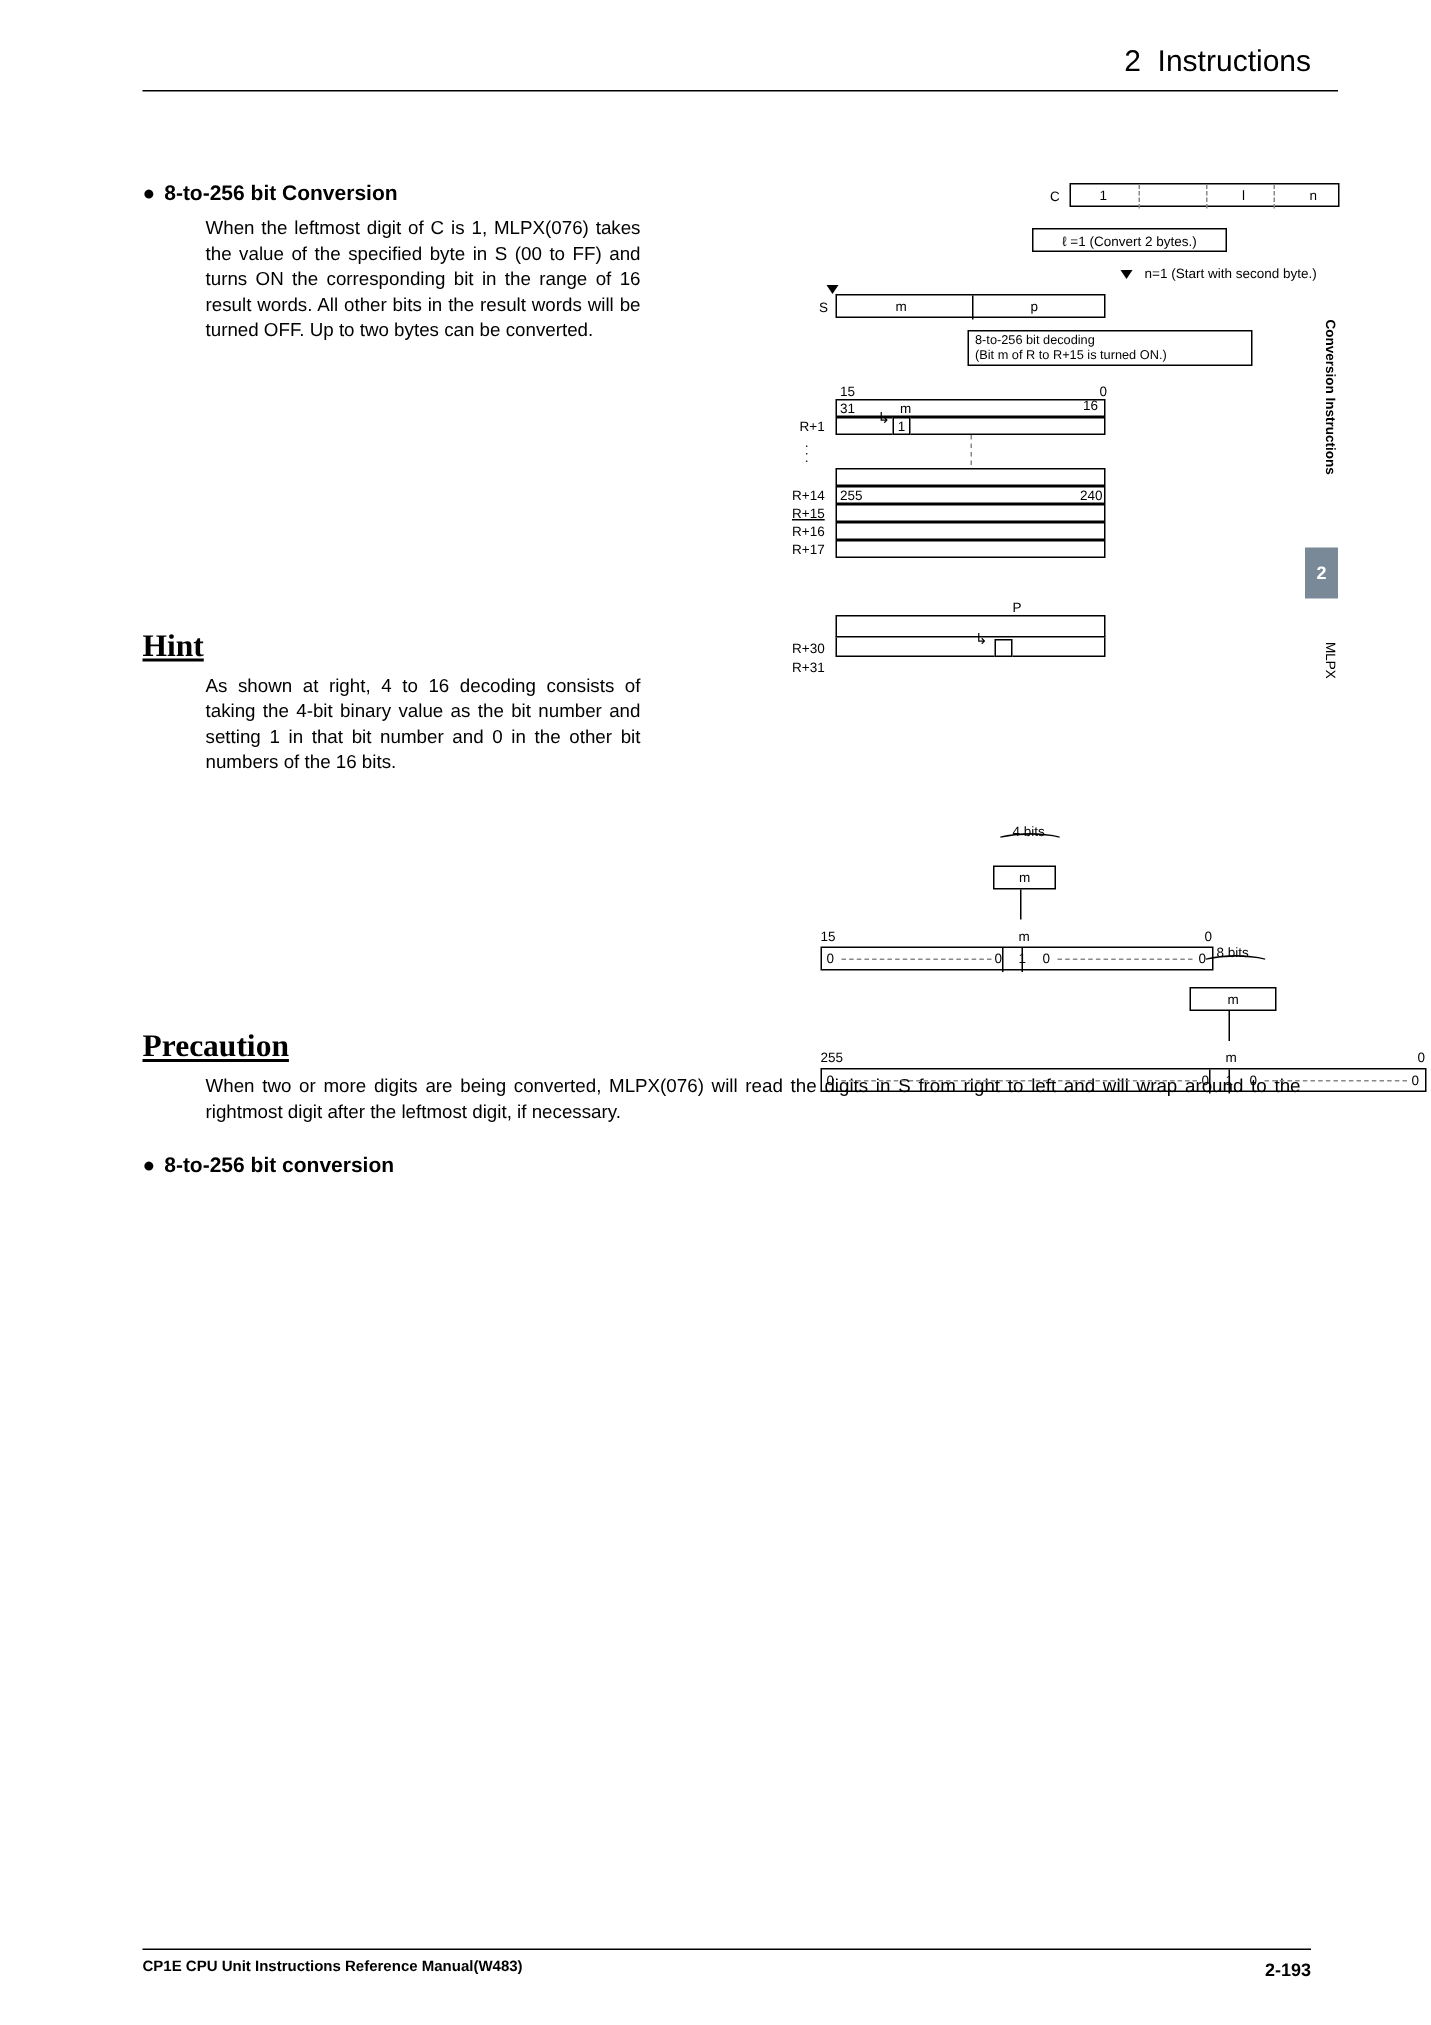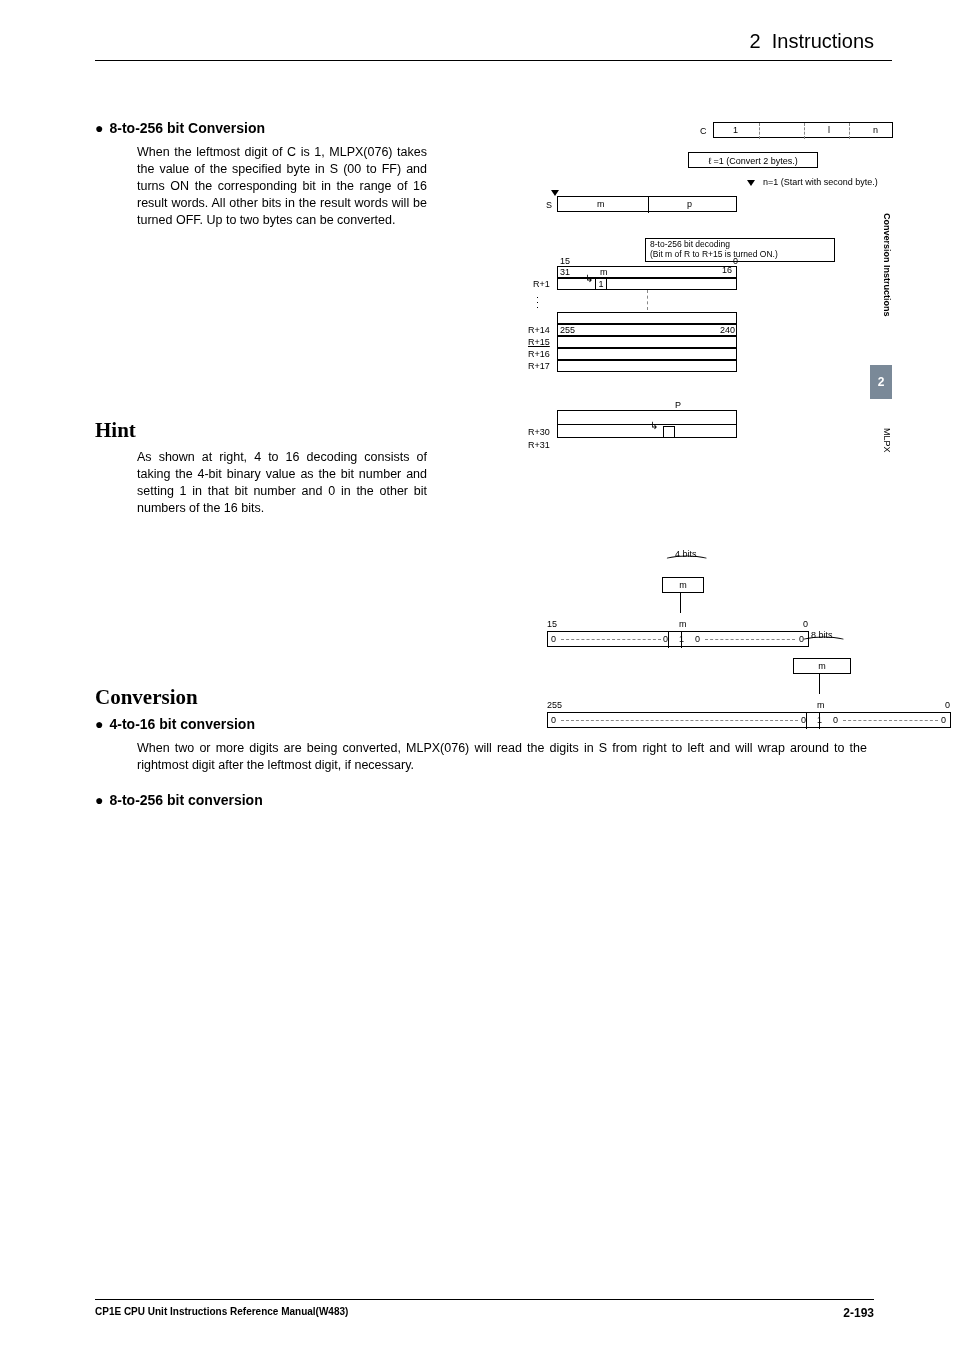--- a/index.html
+++ b/index.html
@@ -72,20 +72,21 @@
     text-align: justify;
     margin-left: 42px;
   }
   .narrow { width: 290px; }
   .section-title {
     font-family: "Times New Roman", Times, serif;
     font-size: 21px;
     font-weight: bold;
     margin-top: 20px;
     margin-bottom: 6px;
+    text-decoration: underline;
   }
   .gap-sm { height: 18px; }
   .gap-md { height: 28px; }
   .gap-lg { height: 170px; }
   .footer {
     position: absolute;
     bottom: 30px;
     left: 95px;
     right: 80px;
     border-top: 1px solid #000;
@@ -167,21 +168,21 @@
     <div class="arrow-down" style="left:192px; top:60px;"></div>
 
     <div class="lbl" style="left:-9px; top:80px;">S</div>
     <div class="box" style="left:2px; top:76px; width:180px; height:16px;">
       <div style="position:absolute; left:90px; top:0; height:16px; border-left:1px solid #000;"></div>
     </div>
     <div class="lbl" style="left:42px; top:79px;">m</div>
     <div class="lbl" style="left:132px; top:79px;">p</div>
     <div class="arrow-down" style="left:-4px; top:70px;"></div>
 
-    <div class="box" style="left:90px; top:100px; width:190px; height:24px; padding:1px 4px; font-size:8.5px; line-height:1.15;margin-top:18px;">
+    <div class="box" style="left:90px; top:100px; width:190px; height:24px; padding:1px 4px; font-size:8.5px; line-height:1.15;">
       <span>8-to-256 bit decoding</span><br>
       <span>(Bit m of R to R+15 is turned ON.)</span>
     </div>
 
     <div class="lbl" style="left:5px; top:136px;">15</div>
     <div class="lbl" style="left:178px; top:136px;">0</div>
     <div class="box" style="left:2px; top:146px; width:180px; height:12px;"></div>
     <div class="lbl" style="left:5px; top:147px;">31</div>
     <div class="lbl" style="left:45px; top:147px;">m</div>
     <div class="lbl" style="left:-22px; top:159px;">R+1</div>
@@ -260,22 +261,21 @@
     <div class="dotted" style="left:6px; top:90px; width:237px;"></div>
     <div class="lbl" style="left:246px; top:85px;">0</div>
     <div class="lbl" style="left:262px; top:85px;">1</div>
     <div class="lbl" style="left:278px; top:85px;">0</div>
     <div class="dotted" style="left:288px; top:90px; width:95px;"></div>
     <div class="lbl" style="left:386px; top:85px;">0</div>
   </div>
 
   <div style="height:120px;"></div>
 
-  <div class="section-title">Conversion</div>
-  <div class="bullet-heading">4-to-16 bit conversion</div>
+  <div class="section-title">Precaution</div>
   <div class="body-text" style="width:730px;">When two or more digits are being converted, MLPX(076) will read the digits in S from right to left and will wrap around to the rightmost digit after the leftmost digit, if necessary.</div>
   <div class="gap-sm"></div>
   <div class="bullet-heading">8-to-256 bit conversion</div>
 
 </div>
 
 <div class="footer">
   <span>CP1E CPU Unit Instructions Reference Manual(W483)</span>
   <span class="page-num">2-193</span>
 </div>

